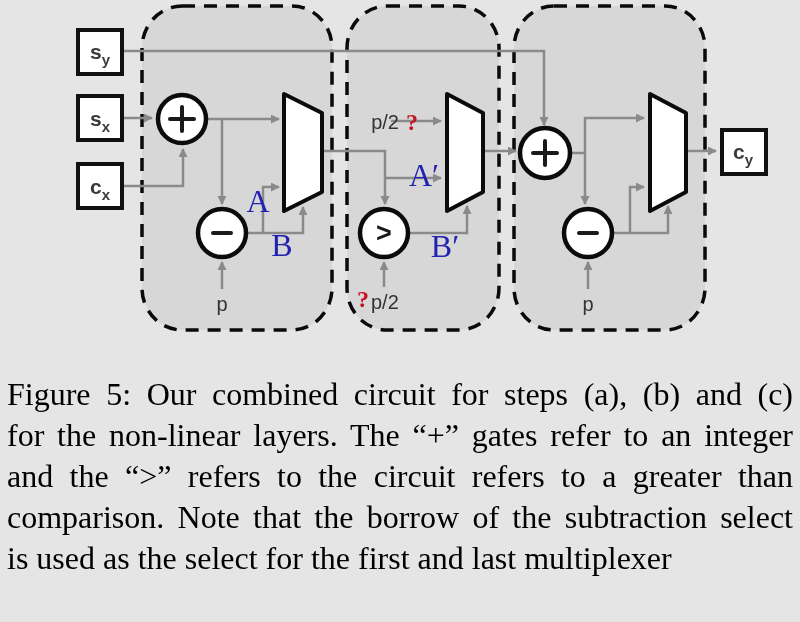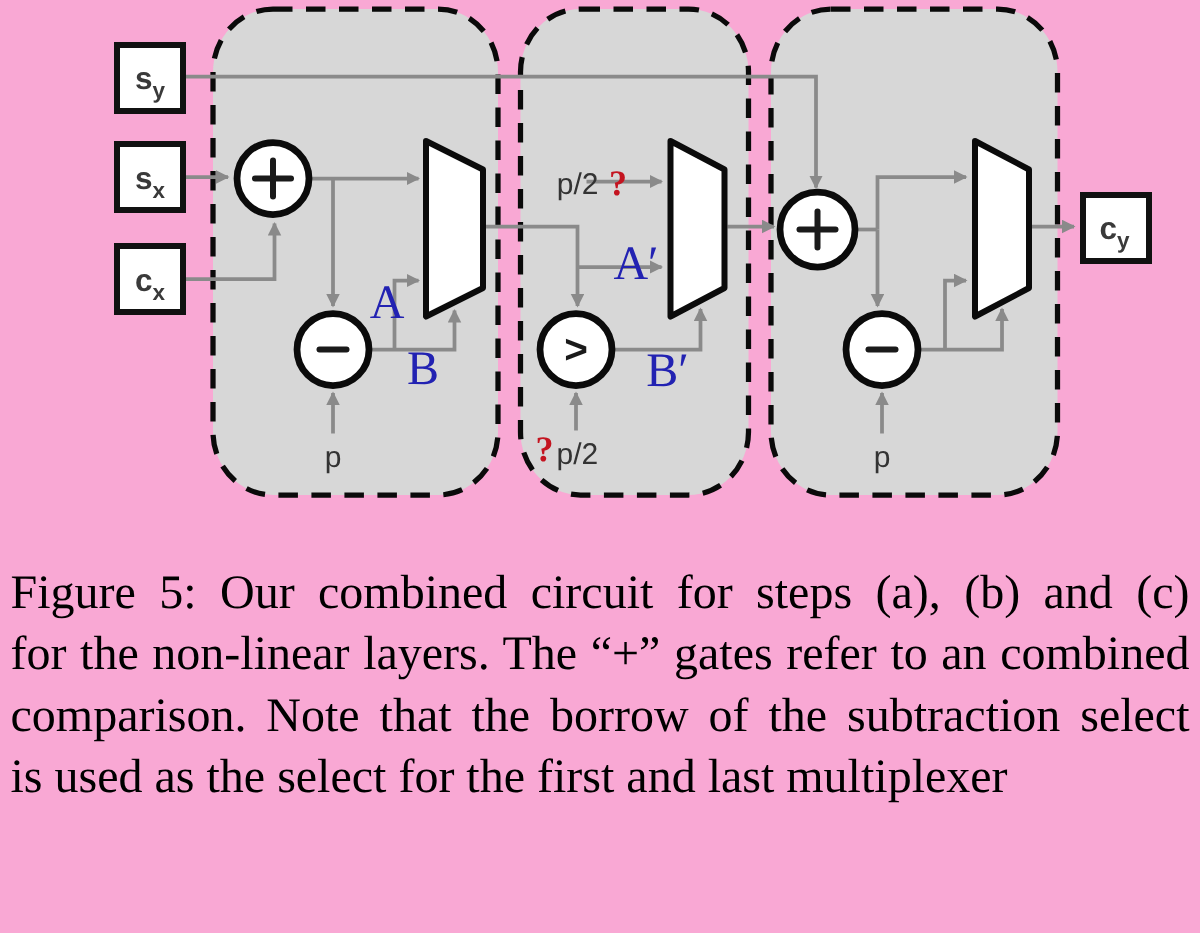--- a/index.html
+++ b/index.html
@@ -1,16 +1,16 @@
 <!DOCTYPE html>
 <html><head>
 <meta charset="utf-8">
 <style>
   html,body{margin:0;padding:0;background:#ffffff;}
-  .page{position:relative;width:800px;height:622px;background:#f9a8d4;overflow:hidden;
+  .page{position:relative;width:800px;height:622px;background:#e5e5e5;overflow:hidden;
         font-family:"Liberation Sans",sans-serif;}
   .diagram{position:absolute;top:0;left:0;}
   .wire{stroke:#8a8a8a;stroke-width:2.5;fill:none;}
   .block{fill:#d7d7d7;stroke:#0a0a0a;stroke-width:3.5;stroke-dasharray:13 9;}
   .iobox{fill:#ffffff;stroke:#111111;stroke-width:4;}
   .gate{fill:#ffffff;stroke:#0b0b0b;stroke-width:4.5;}
   .mux{fill:#ffffff;stroke:#0b0b0b;stroke-width:4;stroke-linejoin:round;}
   .sym{stroke:#1a1a1a;stroke-width:4;stroke-linecap:round;}
   .boxlabel{font:bold 21px "Liberation Sans",sans-serif;fill:#3a3a3a;}
   .sub{font-size:15px;}
@@ -102,18 +102,19 @@
     <text class="redq" x="363" y="307" text-anchor="middle">?</text>
     <text class="plabel" x="371" y="309">p/2</text>
     <text class="bluelabel" x="258" y="212" text-anchor="middle">A</text>
     <text class="bluelabel" x="282" y="256" text-anchor="middle">B</text>
     <text class="bluelabel" x="424" y="186" text-anchor="middle">A′</text>
     <text class="bluelabel" x="445" y="257" text-anchor="middle">B′</text>
   </svg>
 
   <div class="caption">
     <div class="cap-line">Figure 5: Our combined circuit for steps (a), (b) and (c)</div>
-    <div class="cap-line">for the non-linear layers. The “+” gates refer to an combined</div>
+    <div class="cap-line">for the non-linear layers. The “+” gates refer to an integer</div>
+    <div class="cap-line">and the “&gt;” refers to the circuit refers to a greater than</div>
     <div class="cap-line">comparison. Note that the borrow of the subtraction select</div>
     <div class="cap-line last">is used as the select for the first and last multiplexer</div>
   </div>
 
 </div>
 
 </body></html>

